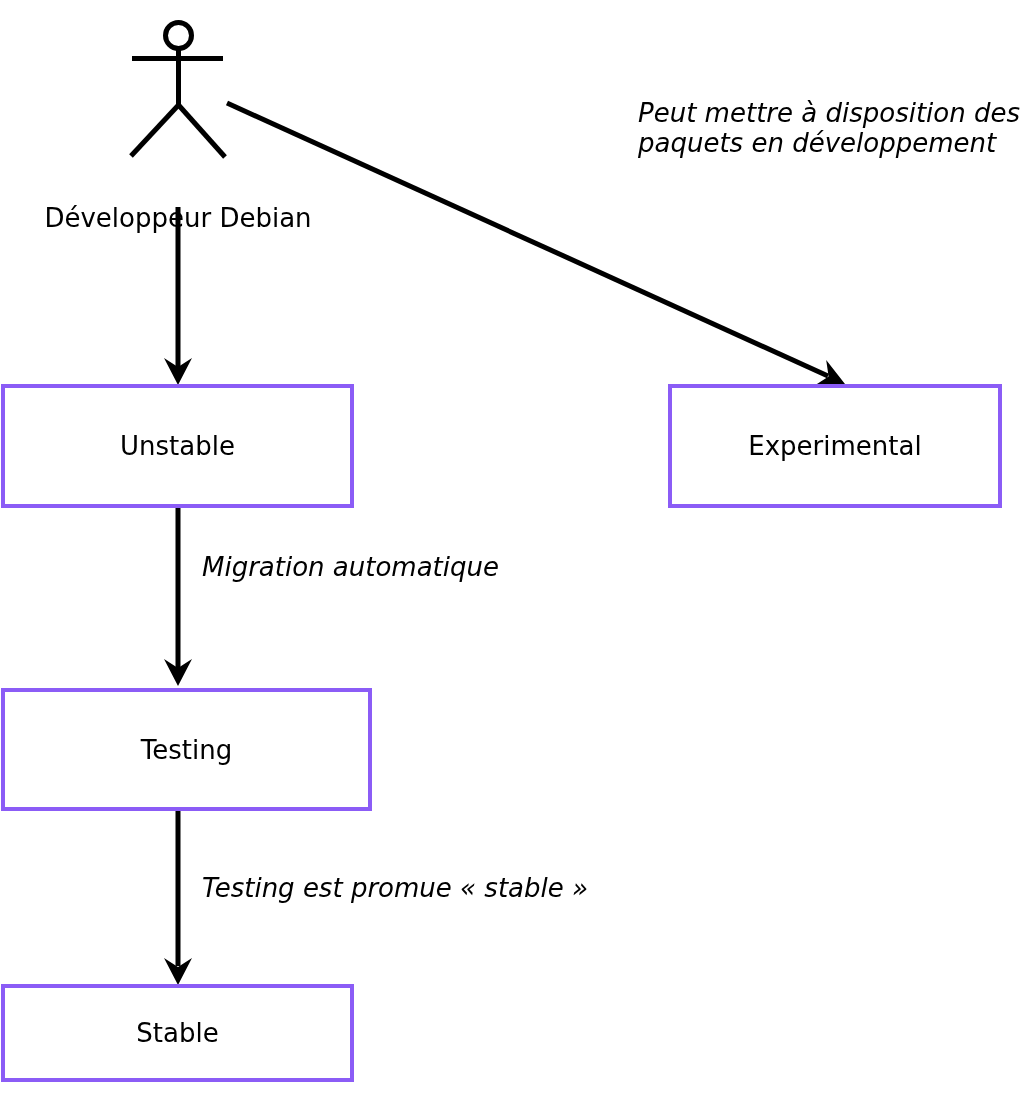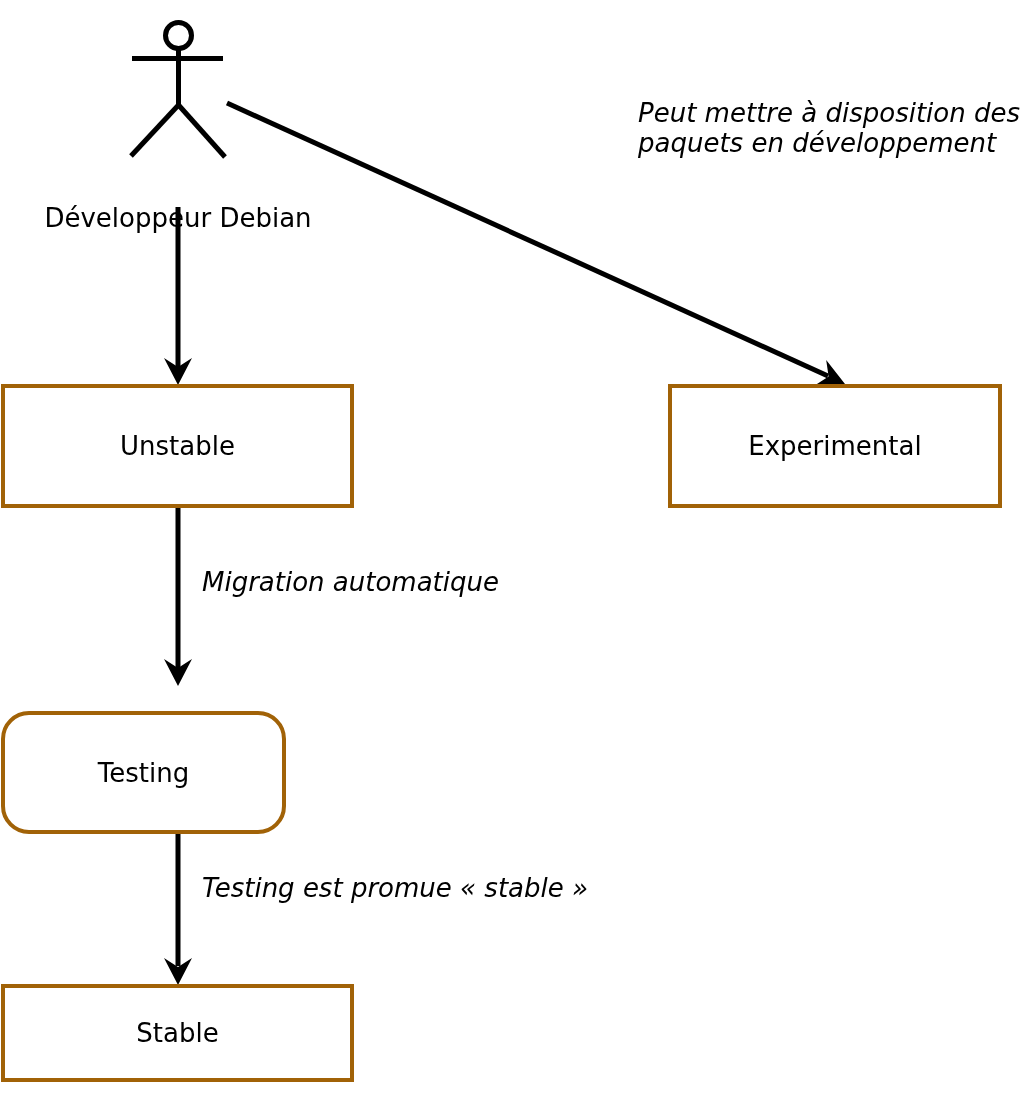--- a/index.html
+++ b/index.html
@@ -17,43 +17,43 @@
     overflow: hidden;
   }
   .artwork {
     position: absolute;
     left: 0;
     top: 0;
   }
   .node {
     position: absolute;
     box-sizing: border-box;
-    border: 4px solid #a16207;
+    border: 4px solid #8b5cf6;
     background: #ffffff;
     display: flex;
     align-items: center;
     justify-content: center;
     font-size: 26px;
     line-height: 30px;
     white-space: nowrap;
   }
   .node-unstable     { left: 1px;   top: 384px; width: 353px; height: 124px; }
   .node-experimental { left: 668px; top: 384px; width: 334px; height: 124px; }
-  .node-testing      { left: 1px;   top: 711px; width: 285px; height: 123px; border-radius: 28px; }
+  .node-testing      { left: 1px;   top: 688px; width: 371px; height: 123px; }
   .node-stable       { left: 1px;   top: 984px; width: 353px; height: 98px; }
   .edge-label {
     position: absolute;
     font-size: 26px;
     line-height: 30px;
     white-space: nowrap;
     font-style: italic;
   }
   .edge-label-upload       { left: 202px; top: 272px; }
   .edge-label-experimental { left: 638px; top: 98px;  }
-  .edge-label-migration    { left: 202px; top: 567px; }
+  .edge-label-migration    { left: 202px; top: 552px; }
   .edge-label-promotion    { left: 202px; top: 873px; }
   .actor-label {
     position: absolute;
     left: 28px;
     top: 175px;
     width: 300px;
     text-align: center;
     font-size: 26px;
     line-height: 30px;
     white-space: nowrap;

